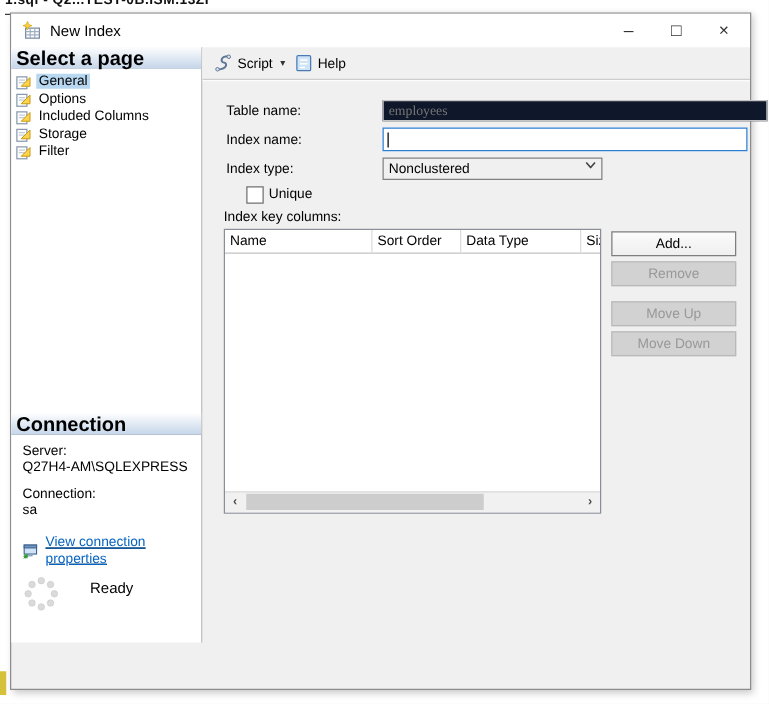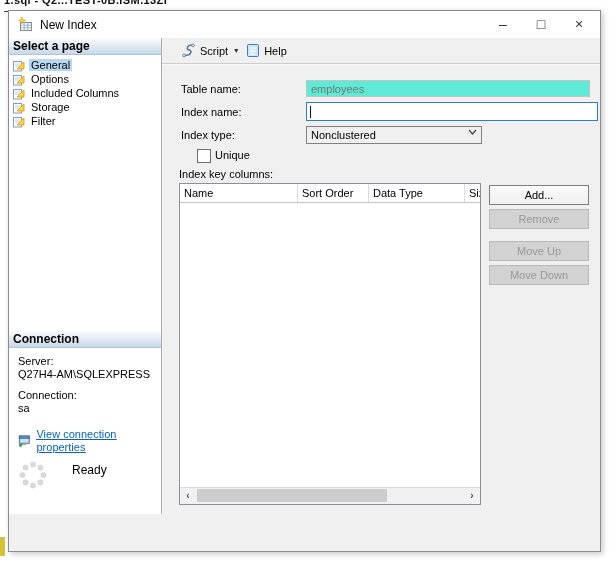--- a/index.html
+++ b/index.html
@@ -21,55 +21,55 @@
   .title-icon{position:absolute;left:9px;top:6px;}
   .title-text{position:absolute;left:31px;top:7px;font-size:12px;}
   .win-controls{position:absolute;right:2px;top:0;height:27px;display:flex;}
   .win-btn{width:38px;height:27px;text-align:center;line-height:26px;font-size:14px;color:#333;cursor:default;}
 
   .dlg-body{position:absolute;top:27px;left:0;right:0;bottom:37px;}
 
   
   .sidebar{position:absolute;left:0;top:0;bottom:0;width:152px;background:#fff;border-right:1px solid #aeaeae;}
   .section-header{height:15px;background:linear-gradient(#fcfdfe,#c7d7ea);border-bottom:1px solid #b2c3d8;
-    font-size:12px;font-weight:bold;padding:1px 0 0 4px;}
+    font-size:16px;font-weight:bold;padding:1px 0 0 4px;}
   .pages{padding:3px 0 0 3px;}
   .page-item{display:flex;align-items:center;height:14px;font-size:11px;cursor:default;}
   .page-item svg{margin-right:4px;flex:none;}
   .page-label{padding:0 2px;text-align:right;}
   .page-label.selected{background:#b8d7f0;}
   .conn-block{position:absolute;top:293px;left:0;right:0;}
   .prog-block{position:absolute;top:411px;left:0;right:0;}
   .conn-content{padding:7px 6px 0 9px;font-size:11px;line-height:13px;}
   .conn-content .cap{margin-top:8px;}
   .conn-content .cap:first-child{margin-top:0;}
   .link-row{display:flex;align-items:center;gap:5px;margin-top:13px;text-decoration:underline;}
   .link{color:#0563c1;text-decoration:underline;cursor:pointer;}
   .prog-content{position:relative;height:56px;}
   .spinner{position:absolute;left:8px;top:10px;}
   .ready-text{position:absolute;left:63px;top:14px;font-size:12px;text-align:center;}
 
   
   .main{position:absolute;left:153px;top:0;right:0;bottom:0;background:#f0f0f0;}
   .toolbar{position:absolute;top:0;left:0;right:0;height:25px;border-bottom:1px solid #cdcdcd;
-    box-shadow:0 1px 0 #fbfbfb;display:flex;align-items:center;padding-left:14px;font-size:11px;text-align:center;}
+    box-shadow:0 1px 0 #fbfbfb;display:flex;align-items:center;padding-left:4px;font-size:11px;text-align:center;}
   .tb-item{display:flex;align-items:center;gap:4px;padding:2px 4px;cursor:default;}
   .tb-caret{font-size:8px;color:#333;margin-left:2px;}
 
   .lbl{position:absolute;font-size:11px;}
   .field{position:absolute;font-size:11px;box-sizing:border-box;}
-  .fld-disabled{left:144px;top:42px;width:284px;height:17px;background:#5eead4;border:1px solid #c4c4c4;
-    color:#757575;padding:2px 4px;}
+  .fld-disabled{left:144px;top:42px;width:308px;height:17px;background:#0f172a;border:1px solid #c4c4c4;
+    color:#757575;padding:2px 4px;font-family:Liberation Serif, serif;}
   .fld-focus{left:144px;top:64px;width:292px;height:19px;background:#fff;border:1px solid #2a7fd4;cursor:text;}
   .caret{position:absolute;left:3px;top:3px;width:1px;height:12px;background:#000;}
   .combo{left:144px;top:88px;width:176px;height:18px;background:#f0f0f0;border:1px solid #818181;
     padding:2px 4px;display:flex;justify-content:space-between;align-items:flex-start;cursor:default;}
   .checkbox{position:absolute;left:35px;top:111px;width:12px;height:12px;background:#fff;border:1px solid #6e6e6e;cursor:pointer;}
 
-  .grid{position:absolute;left:17px;top:145px;width:302px;height:322px;background:#fff;
+  .grid{position:absolute;left:17px;top:145px;width:302px;height:228px;background:#fff;
     border:1px solid #8a8f97;overflow:hidden;box-sizing:border-box;}
   .grid-header{display:flex;height:18px;width:360px;border-bottom:1px solid #c3c3c3;background:#fff;}
   .gh-cell{box-sizing:border-box;border-right:1px solid #dcdcdc;font-size:11px;padding:3px 0 0 4px;
     overflow:hidden;white-space:nowrap;}
   .gh-c0{width:118px;} .gh-c1{width:71px;} .gh-c2{width:96px;} .gh-c3{width:60px;}
   .grid-body{height:269px;}
   .hscroll{position:absolute;bottom:0;left:0;right:0;height:16px;background:#f1f1f1;border-top:1px solid #dadada;}
   .sb-arrow{position:absolute;top:0;width:16px;height:15px;text-align:center;line-height:15px;
     font-size:10px;font-weight:bold;color:#4d4d4d;cursor:default;}
   .sb-left{left:0;} .sb-right{right:0;}

